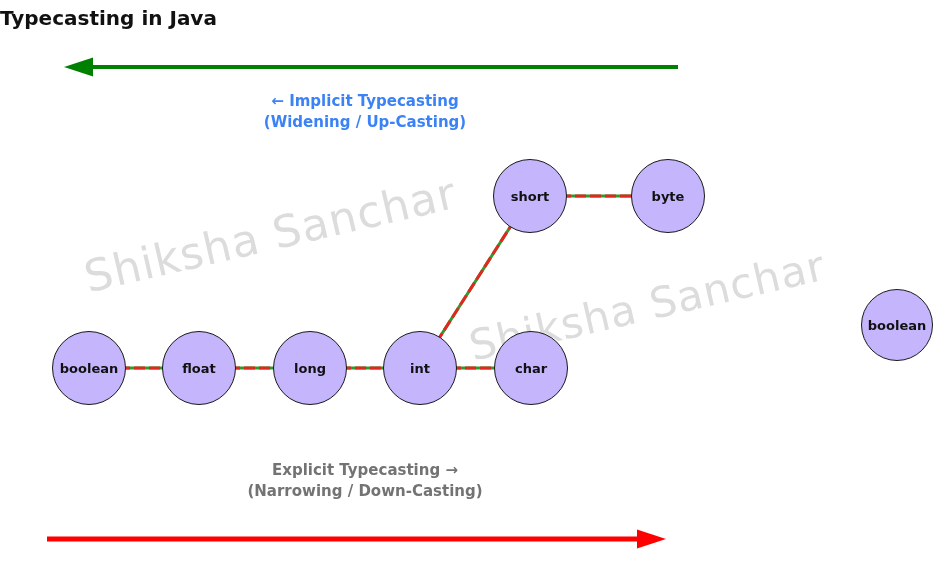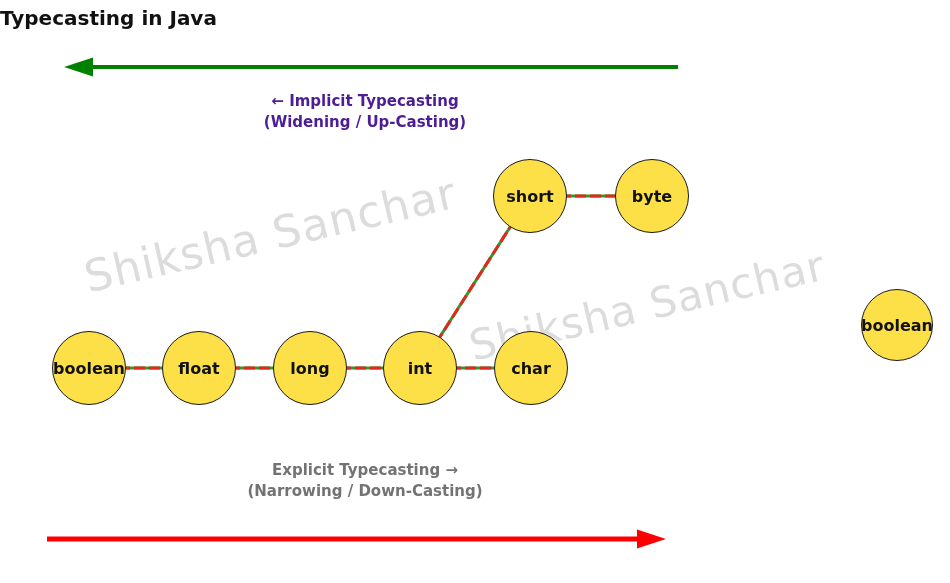--- a/index.html
+++ b/index.html
@@ -14,27 +14,27 @@
   }
   #diagram-svg{position:absolute;left:0;top:0;z-index:1;}
   .page-title{
     position:absolute;top:6px;left:0;width:950px;text-align:left;
     font-size:20px;font-weight:bold;color:#111111;z-index:3;
   }
   .caption{
     position:absolute;left:165px;width:400px;text-align:center;
     font-size:15px;font-weight:bold;line-height:21px;z-index:3;white-space:nowrap;
   }
-  .caption-implicit{top:91px;color:#4c1d95;}
+  .caption-implicit{top:91px;color:#3b82f6;}
   .caption-explicit{top:460px;color:#737373;}
   .node{
     position:absolute;width:74px;height:74px;border-radius:50%;
-    background:#fde047;border:1.6px solid #1a1a1a;box-sizing:border-box;
+    background:#c4b5fd;border:1.6px solid #1a1a1a;box-sizing:border-box;
     display:flex;align-items:center;justify-content:center;
-    font-size:16px;font-weight:bold;color:#111111;z-index:2;
+    font-size:13px;font-weight:bold;color:#111111;z-index:2;
   }
 </style>
 </head>
 <body>
 
 <div id="canvas">
 
   <div class="watermark" style="left:85px;top:252px;">Shiksha Sanchar</div>
   <div class="watermark" style="left:470px;top:322px;font-size:42px;">Shiksha Sanchar</div>
 
@@ -81,21 +81,21 @@
       </div>
       <div class="node" style="left: 383px; top: 331px; height: 74px; width: 74px;">
         <span>int</span>
       </div>
       <div class="node" style="left: 494px; top: 331px; height: 74px; width: 74px;">
         <span>char</span>
       </div>
       <div class="node" style="left: 493px; top: 159px; height: 74px; width: 74px;">
         <span>short</span>
       </div>
-      <div class="node" style="left: 615px; top: 159px; height: 74px; width: 74px; text-align: center;">
+      <div class="node" style="left: 631px; top: 159px; height: 74px; width: 74px; text-align: center;">
         <span>byte</span>
       </div>
       <div class="node" style="left: 861px; top: 289px; height: 72px; width: 72px;">
         <span>boolean</span>
       </div>
     </div>
 
 </div>
 
 </body></html>

